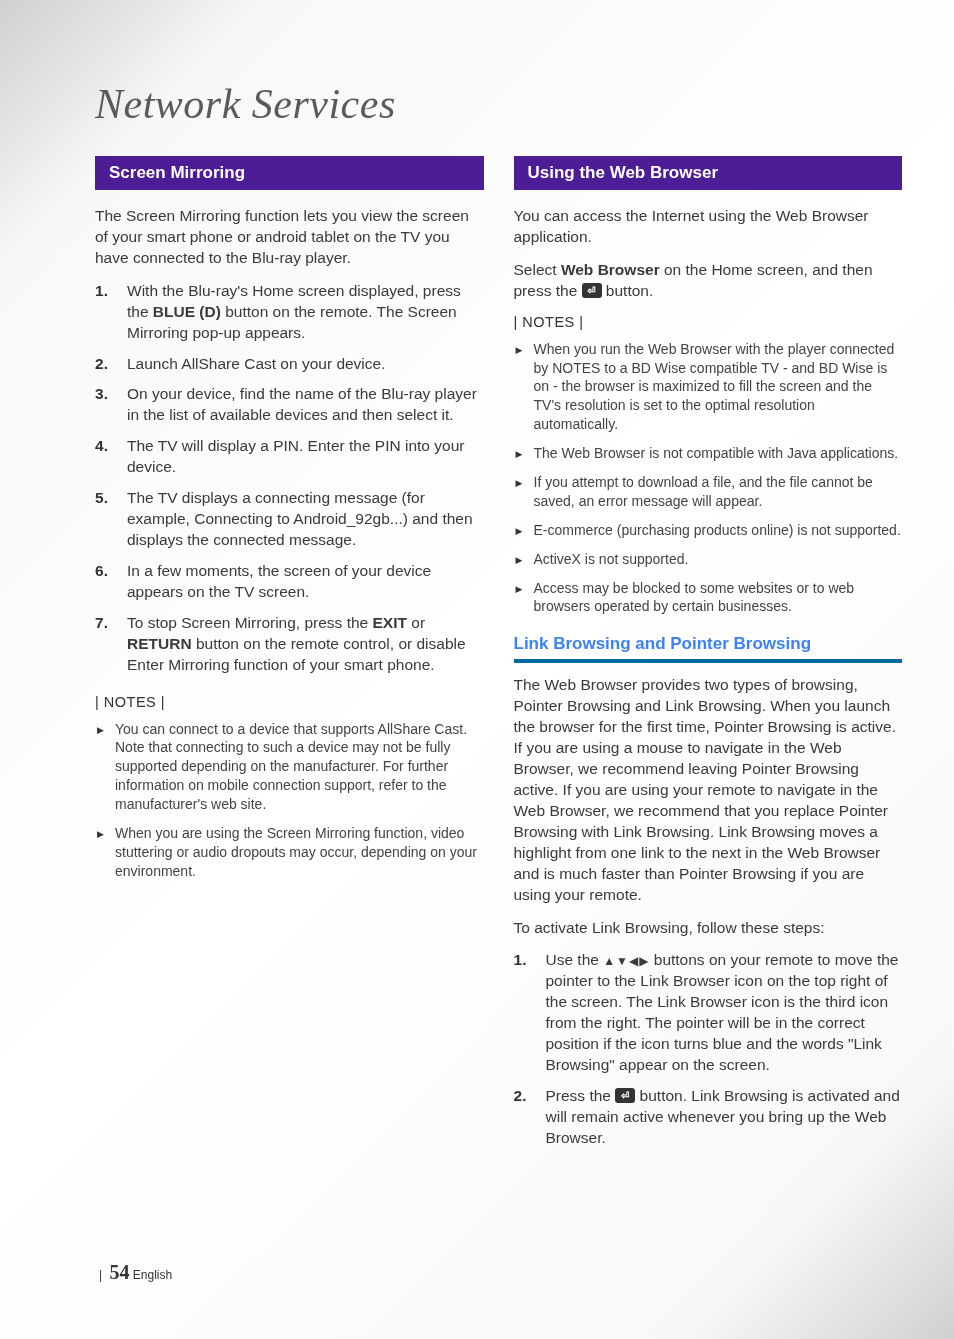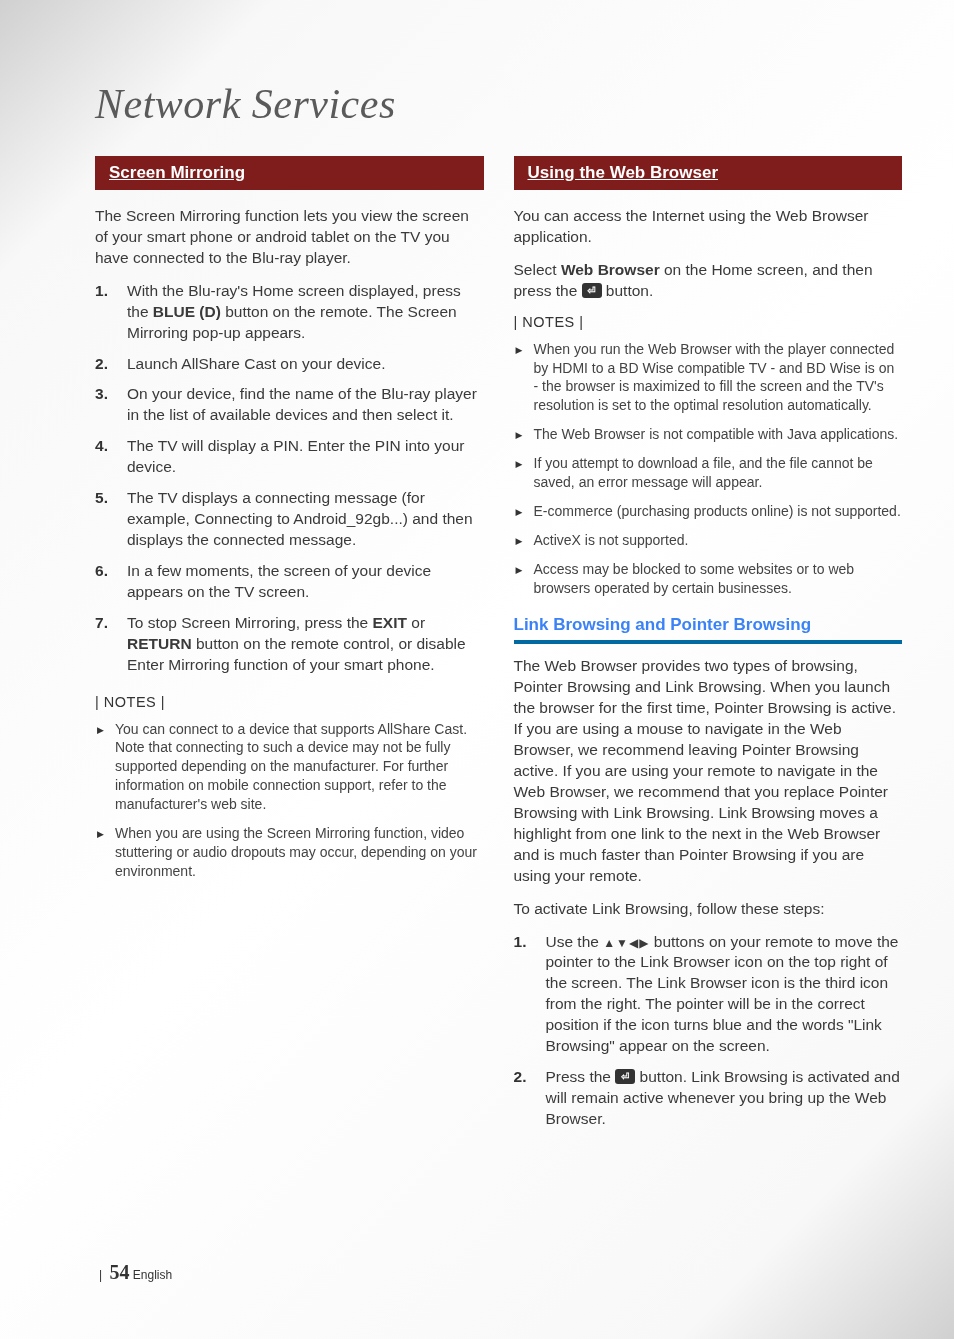--- a/index.html
+++ b/index.html
@@ -25,27 +25,26 @@
     }
     .columns {
       display: flex;
       gap: 30px;
     }
     .col {
       flex: 1;
       min-width: 0;
     }
     .section-header {
-      background: #7f1d1d;
+      background: #4c1d95;
       color: #fff;
       font-weight: bold;
       font-size: 17px;
       padding: 7px 14px;
       margin-bottom: 16px;
-      text-decoration: underline;
     }
     .body-text {
       font-size: 15.5px;
       line-height: 1.35;
       color: #3a3a3a;
       margin-bottom: 12px;
     }
     ol.steps {
       list-style: none;
       counter-reset: step;
@@ -175,21 +174,21 @@
     <div class="col">
       <div class="section-header">Using the Web Browser</div>
 
       <p class="body-text">You can access the Internet using the Web Browser application.</p>
       <p class="body-text">
         <span>Select </span><span class="bold">Web Browser</span><span> on the Home screen, and then press the </span><span class="enter-icon">⏎</span><span> button.</span>
       </p>
 
       <div class="notes-label">| NOTES |</div>
       <ul class="notes">
-        <li><span>When you run the Web Browser with the player connected by HDMI to a BD Wise compatible TV - and BD Wise is on - the browser is maximized to fill the screen and the TV's resolution is set to the optimal resolution automatically.</span></li>
+        <li><span>When you run the Web Browser with the player connected by NOTES to a BD Wise compatible TV - and BD Wise is on - the browser is maximized to fill the screen and the TV's resolution is set to the optimal resolution automatically.</span></li>
         <li><span>The Web Browser is not compatible with Java applications.</span></li>
         <li><span>If you attempt to download a file, and the file cannot be saved, an error message will appear.</span></li>
         <li><span>E-commerce (purchasing products online) is not supported.</span></li>
         <li><span>ActiveX is not supported.</span></li>
         <li><span>Access may be blocked to some websites or to web browsers operated by certain businesses.</span></li>
       </ul>
 
       <h3 class="subheading">Link Browsing and Pointer Browsing</h3>
       <p class="body-text">The Web Browser provides two types of browsing, Pointer Browsing and Link Browsing. When you launch the browser for the first time, Pointer Browsing is active. If you are using a mouse to navigate in the Web Browser, we recommend leaving Pointer Browsing active. If you are using your remote to navigate in the Web Browser, we recommend that you replace Pointer Browsing with Link Browsing. Link Browsing moves a highlight from one link to the next in the Web Browser and is much faster than Pointer Browsing if you are using your remote.</p>
       <p class="body-text">To activate Link Browsing, follow these steps:</p>

